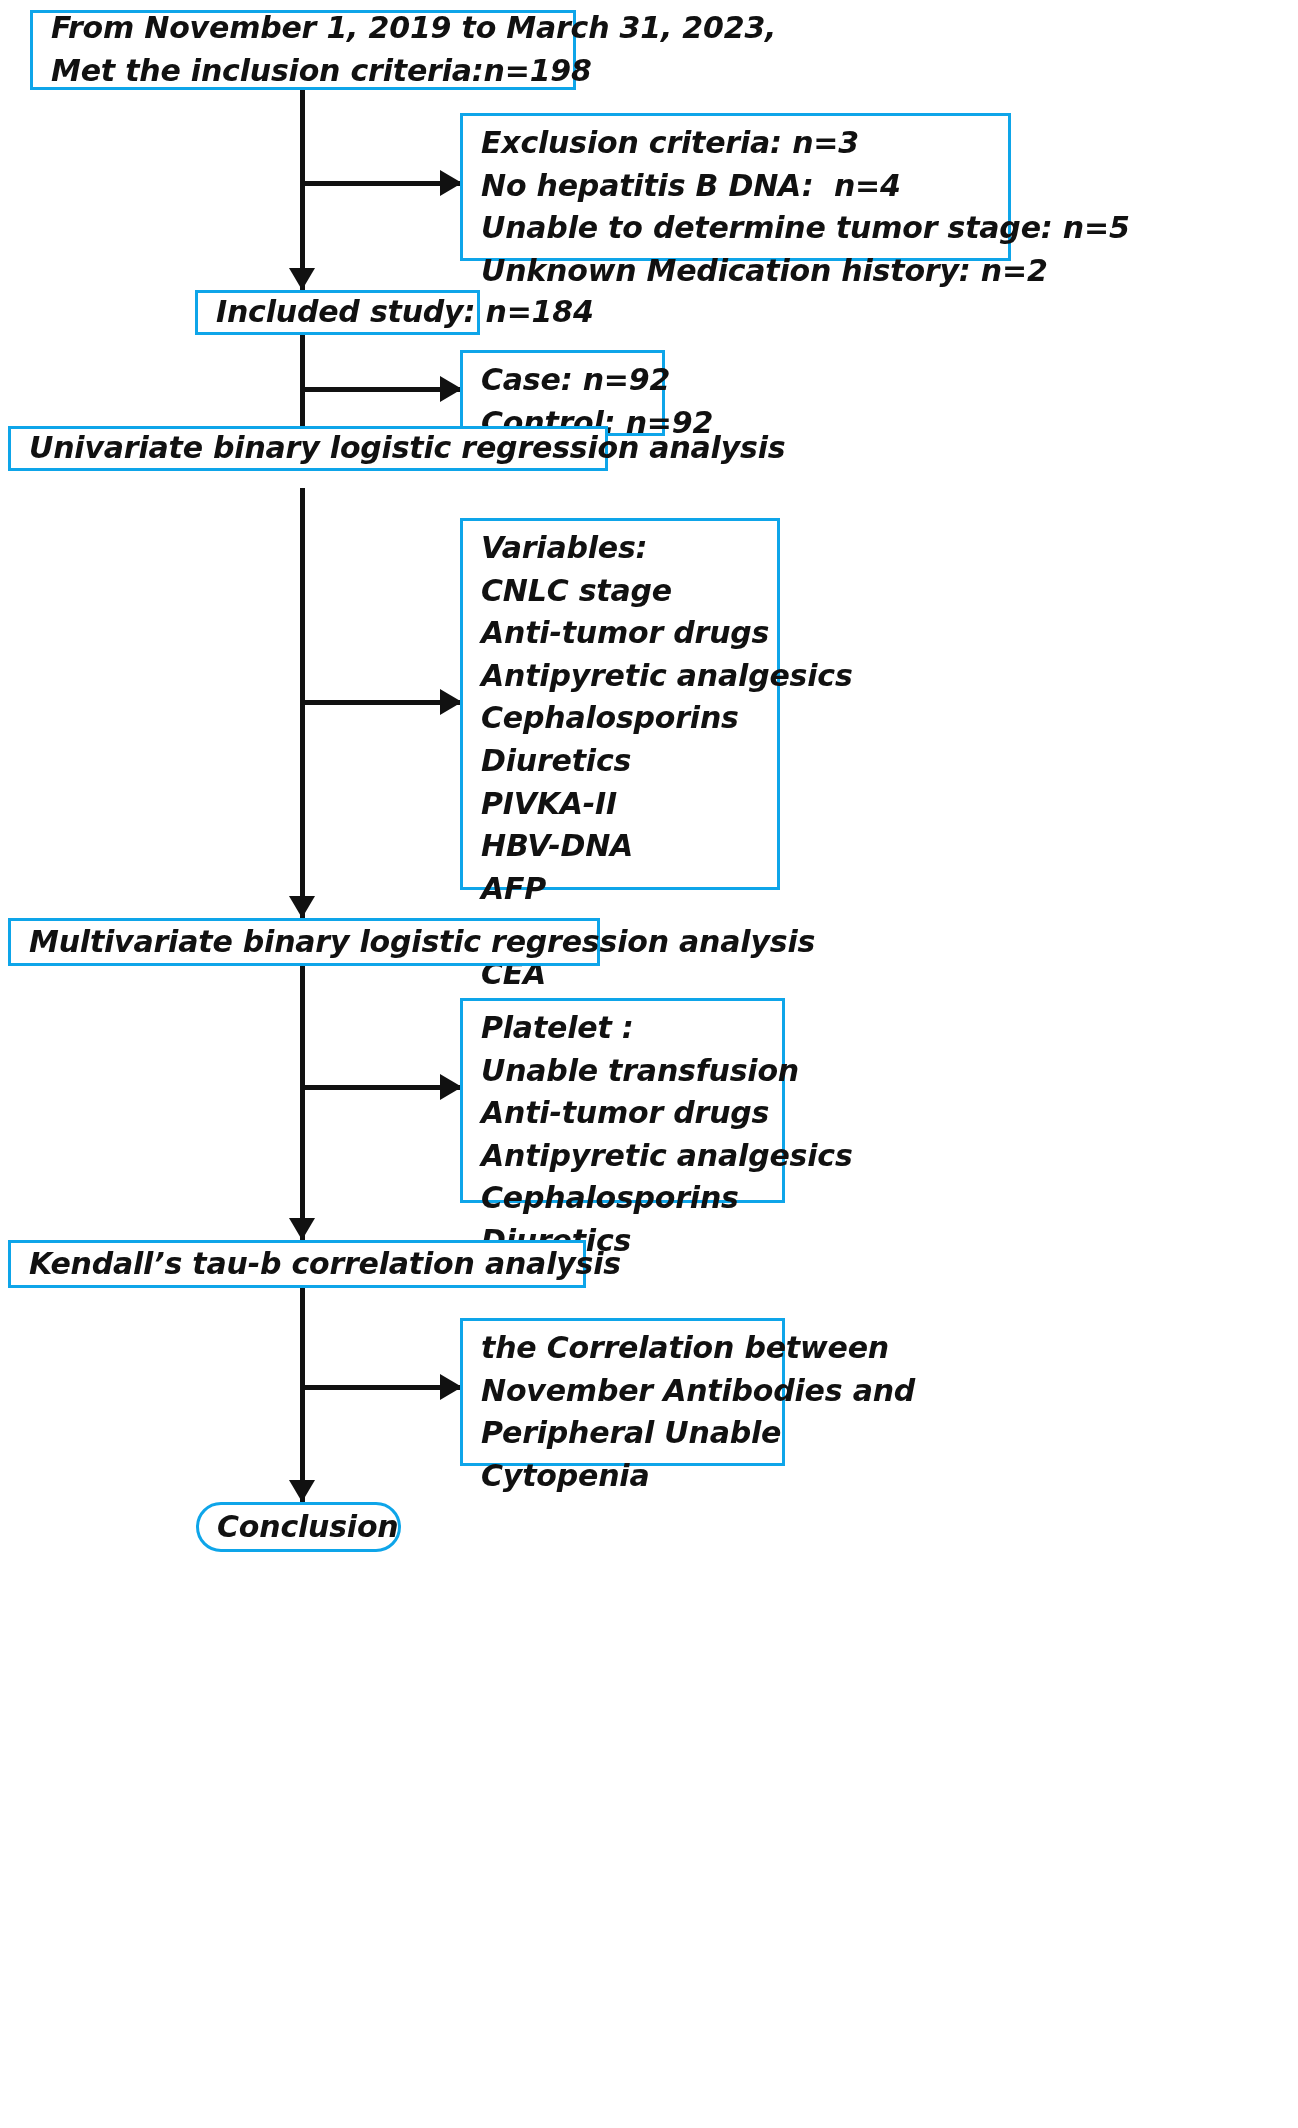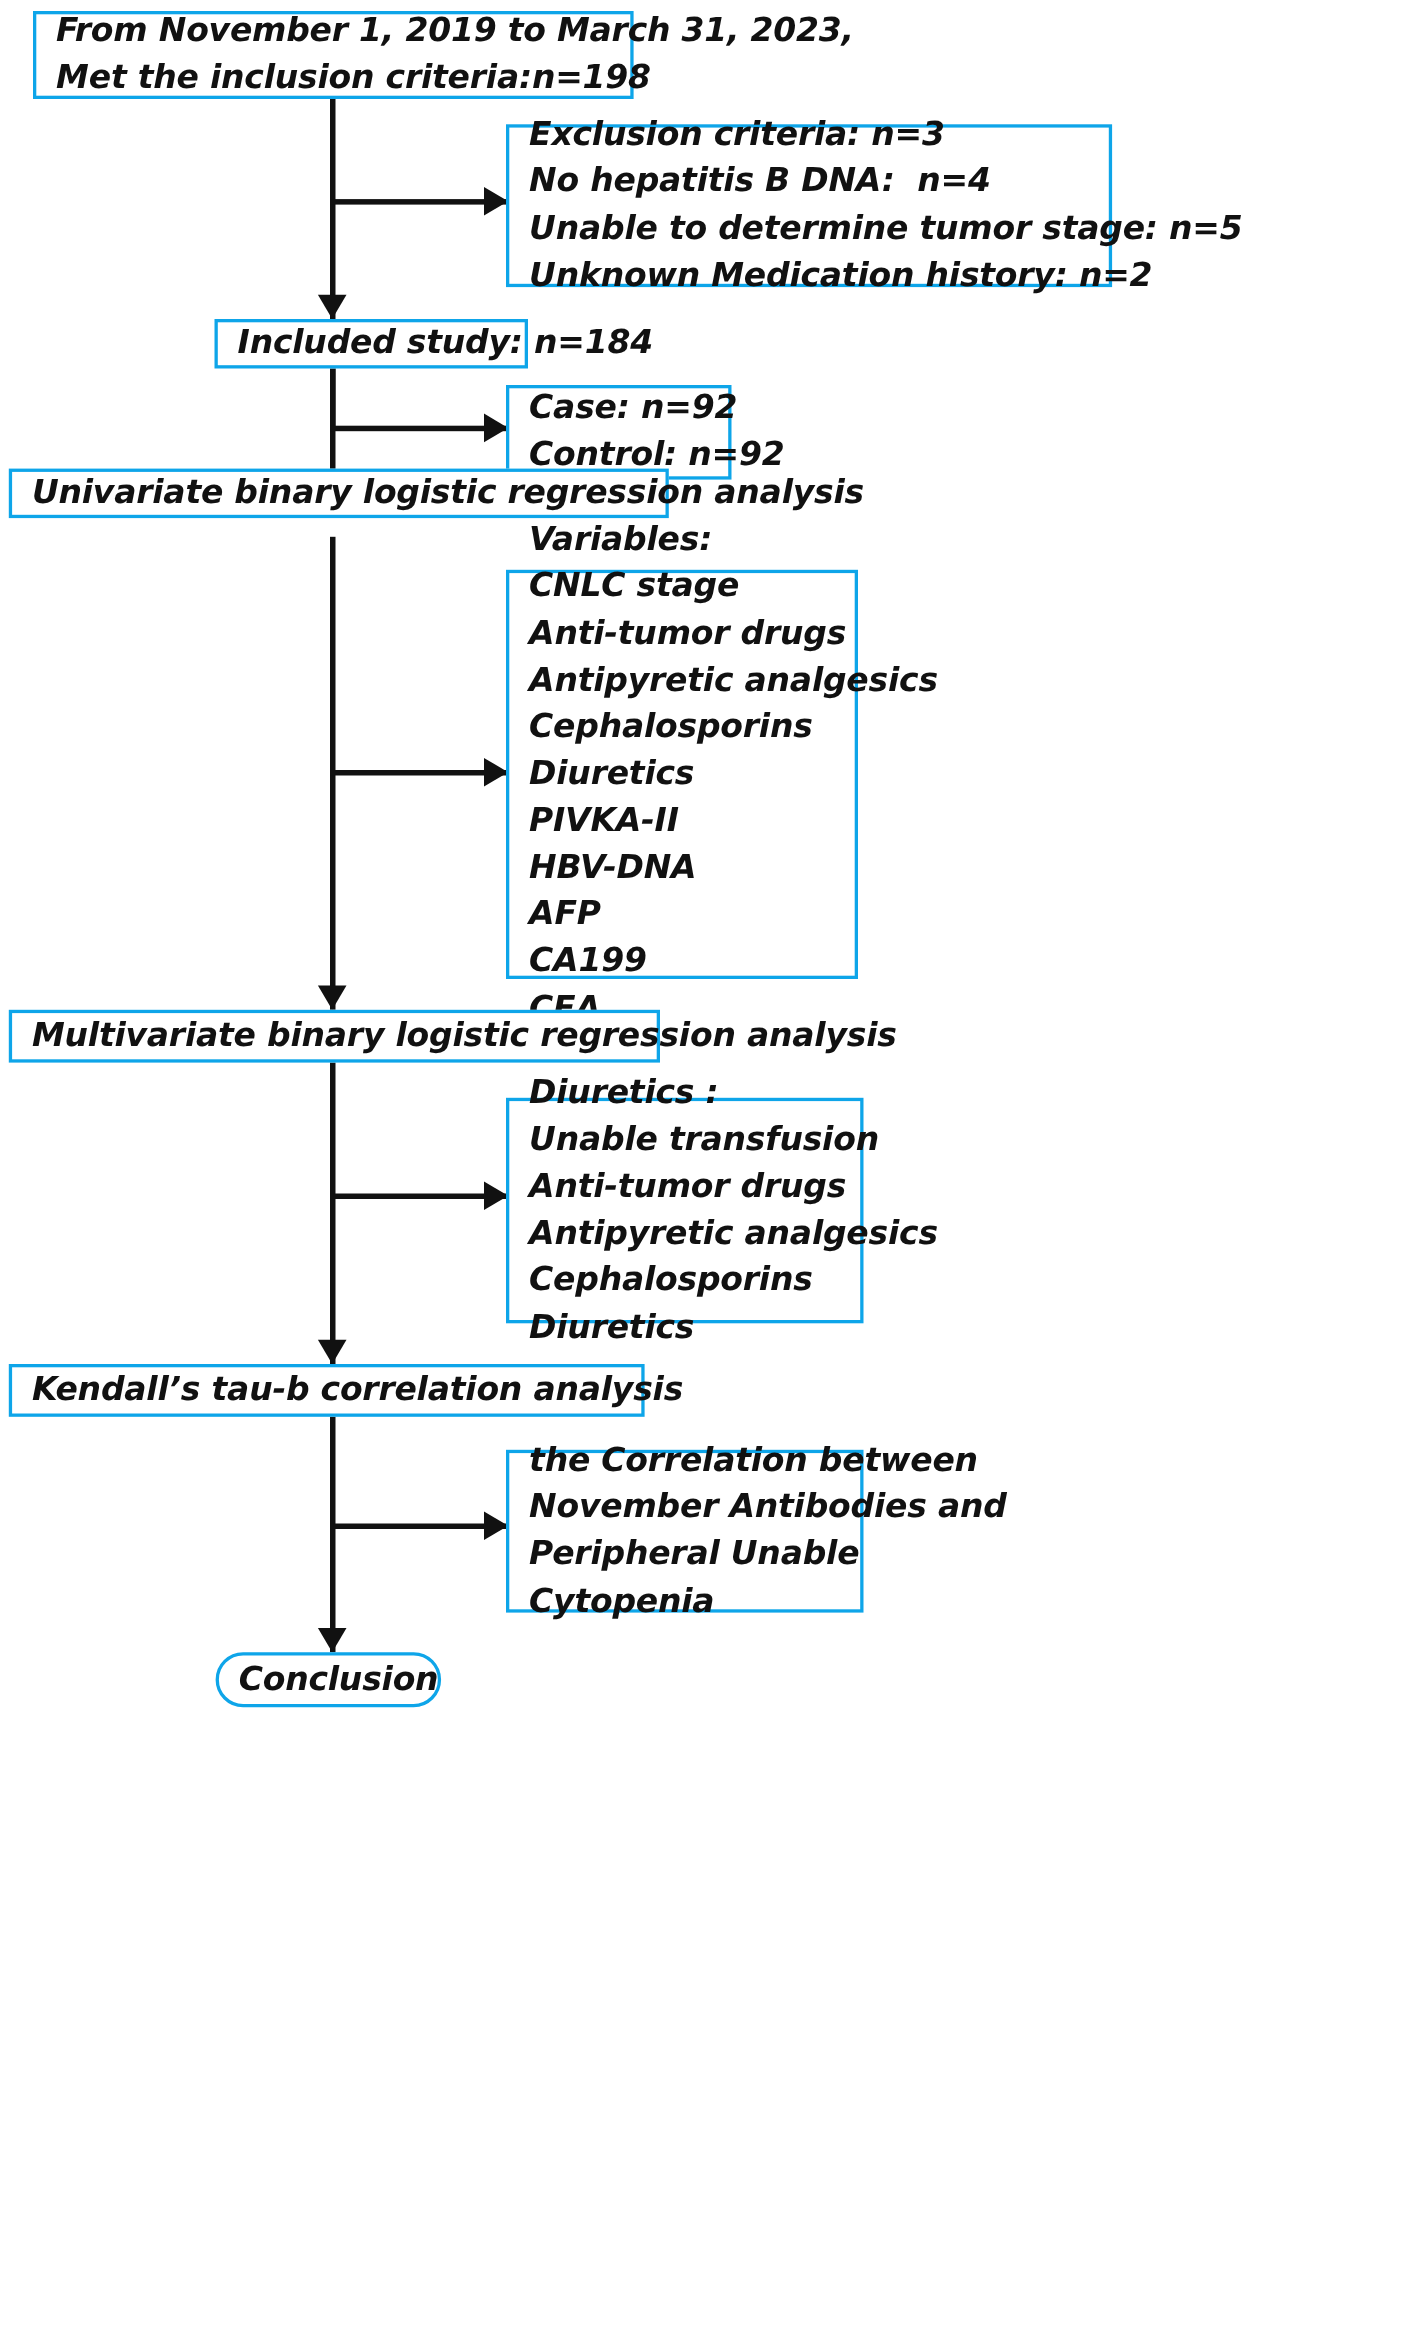--- a/index.html
+++ b/index.html
@@ -33,21 +33,21 @@
     font-size: 30px;
     font-weight: 700;
     color: #111111;
     line-height: 1.42;
     white-space: pre;
     letter-spacing: -0.2px;
   }
   .box.center .line {
   }
   .box.list {
-    justify-content: center;
+    justify-content: space-between;
   }
   
   .vline {
     position: absolute;
     background: #111111;
     width: 5px;
     z-index: 1;
   }
   .hline {
     position: absolute;
@@ -146,21 +146,21 @@
     <div class="line">AFP</div>
     <div class="line">CA199</div>
     <div class="line">CEA</div>
   </div>
 
   <div class="box center" style="left:8px; top:918px; width:592px; height:48px;">
     <div class="line">Multivariate binary logistic regression analysis</div>
   </div>
 
   <div class="box list" style="left:460px; top:998px; width:325px; height:205px;">
-    <div class="line">Diuretics :</div>
+    <div class="line">Platelet :</div>
     <div class="line">Unable transfusion</div>
     <div class="line">Anti-tumor drugs</div>
     <div class="line">Antipyretic analgesics</div>
     <div class="line">Cephalosporins</div>
     <div class="line">Diuretics</div>
   </div>
 
   <div class="box center" style="left:8px; top:1240px; width:578px; height:48px;">
     <div class="line">Kendall’s tau-b correlation analysis</div>
   </div>

